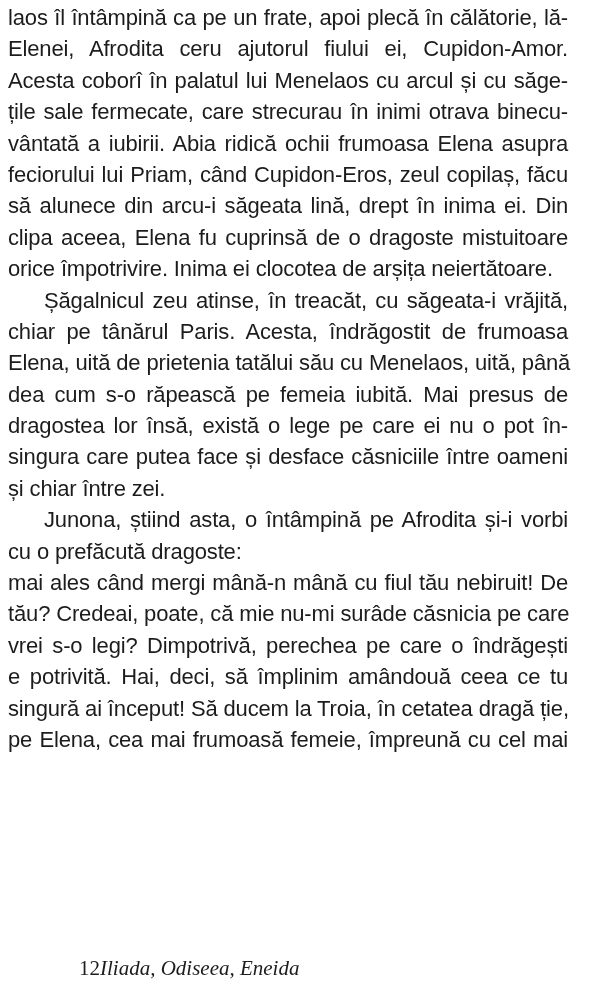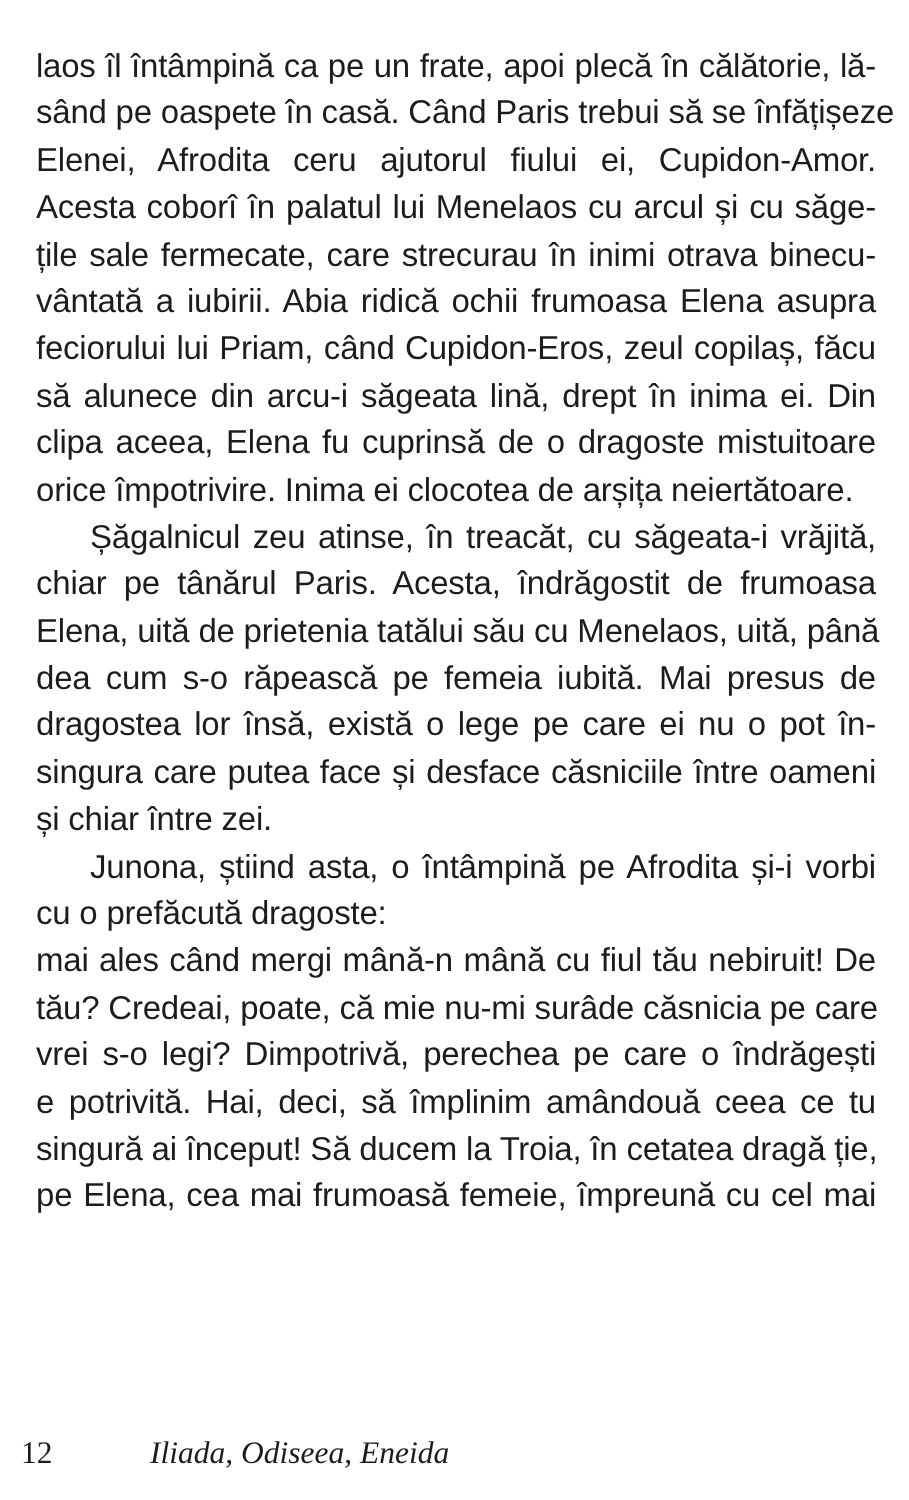--- a/index.html
+++ b/index.html
@@ -1,44 +1,43 @@
 <!DOCTYPE html>
 <html><head>
 <meta charset="utf-8">
 <style>
   html, body { margin:0; padding:0; background:#ffffff; }
   body { width:606px; height:1000px; overflow:hidden; position:relative; }
-  .page { position:absolute; left:24px; top:2px; width:560px;margin-top:26px; }
+  .page { position:absolute; left:8px; top:2px; width:560px; }
   .line {
     font-family: "Liberation Sans", "DejaVu Sans", sans-serif;
     font-size: 22px;
     line-height: 31.4px;
     height: 31.4px;
     color:#1c1c1c;
     white-space: nowrap;
     text-align: justify;
     text-align-last: justify;
     letter-spacing: -0.15px;
   }
   .line.last { text-align-last: left; }
   .line.indent { padding-left: 36px; }
   .footer {
     position:absolute; left:14px; top:956px;
     font-family: "Liberation Serif", "DejaVu Serif", serif;
     font-size: 21px; color:#1c1c1c;
   }
-  .footer .num { display:inline-block; width:86px; }
+  .footer .num { display:inline-block; width:86px;text-align:right; }
   .footer .title { font-style: italic; }
 </style>
 </head>
 <body>
 
 <div class="page" id="page-body">
     <div class="line">laos îl întâmpină ca pe un frate, apoi plecă în călătorie, lă-</div>
-    <div class="line">sând pe oaspete în casă. Când Paris trebui să se înfățișeze</div>
     <div class="line">Elenei, Afrodita ceru ajutorul fiului ei, Cupidon-Amor.</div>
     <div class="line">Acesta coborî în palatul lui Menelaos cu arcul și cu săge-</div>
     <div class="line">țile sale fermecate, care strecurau în inimi otrava binecu-</div>
     <div class="line">vântată a iubirii. Abia ridică ochii frumoasa Elena asupra</div>
     <div class="line">feciorului lui Priam, când Cupidon-Eros, zeul copilaș, făcu</div>
     <div class="line">să alunece din arcu-i săgeata lină, drept în inima ei. Din</div>
     <div class="line">clipa aceea, Elena fu cuprinsă de o dragoste mistuitoare</div>
     <div class="line last">orice împotrivire. Inima ei clocotea de arșița neiertătoare.</div>
     <div class="line indent">Șăgalnicul zeu atinse, în treacăt, cu săgeata-i vrăjită,</div>
     <div class="line">chiar pe tânărul Paris. Acesta, îndrăgostit de frumoasa</div>

